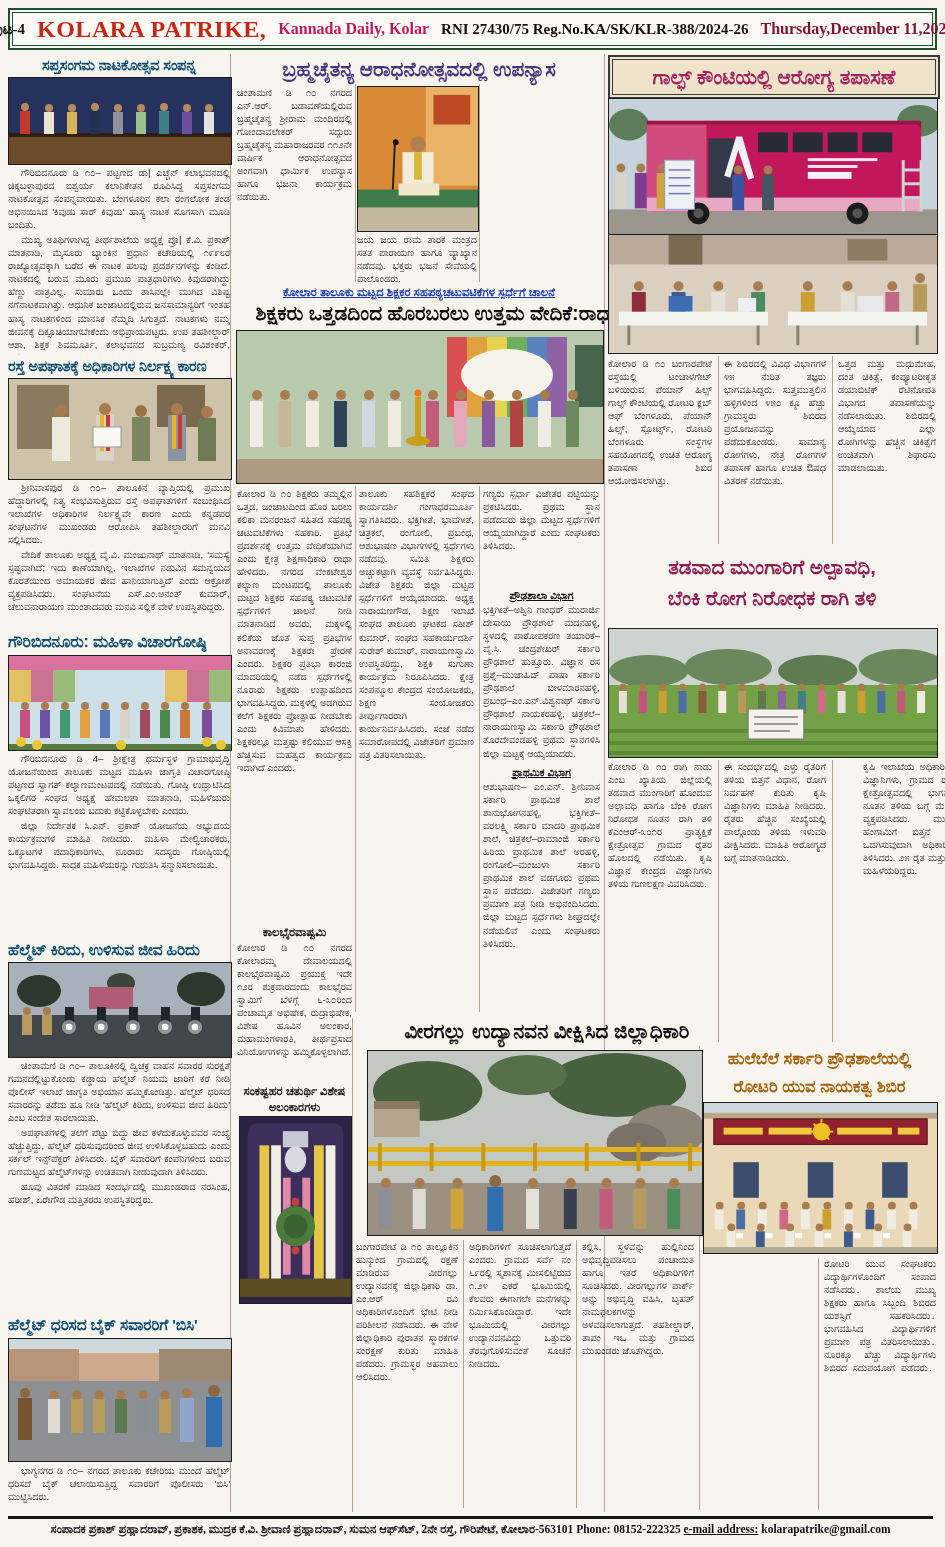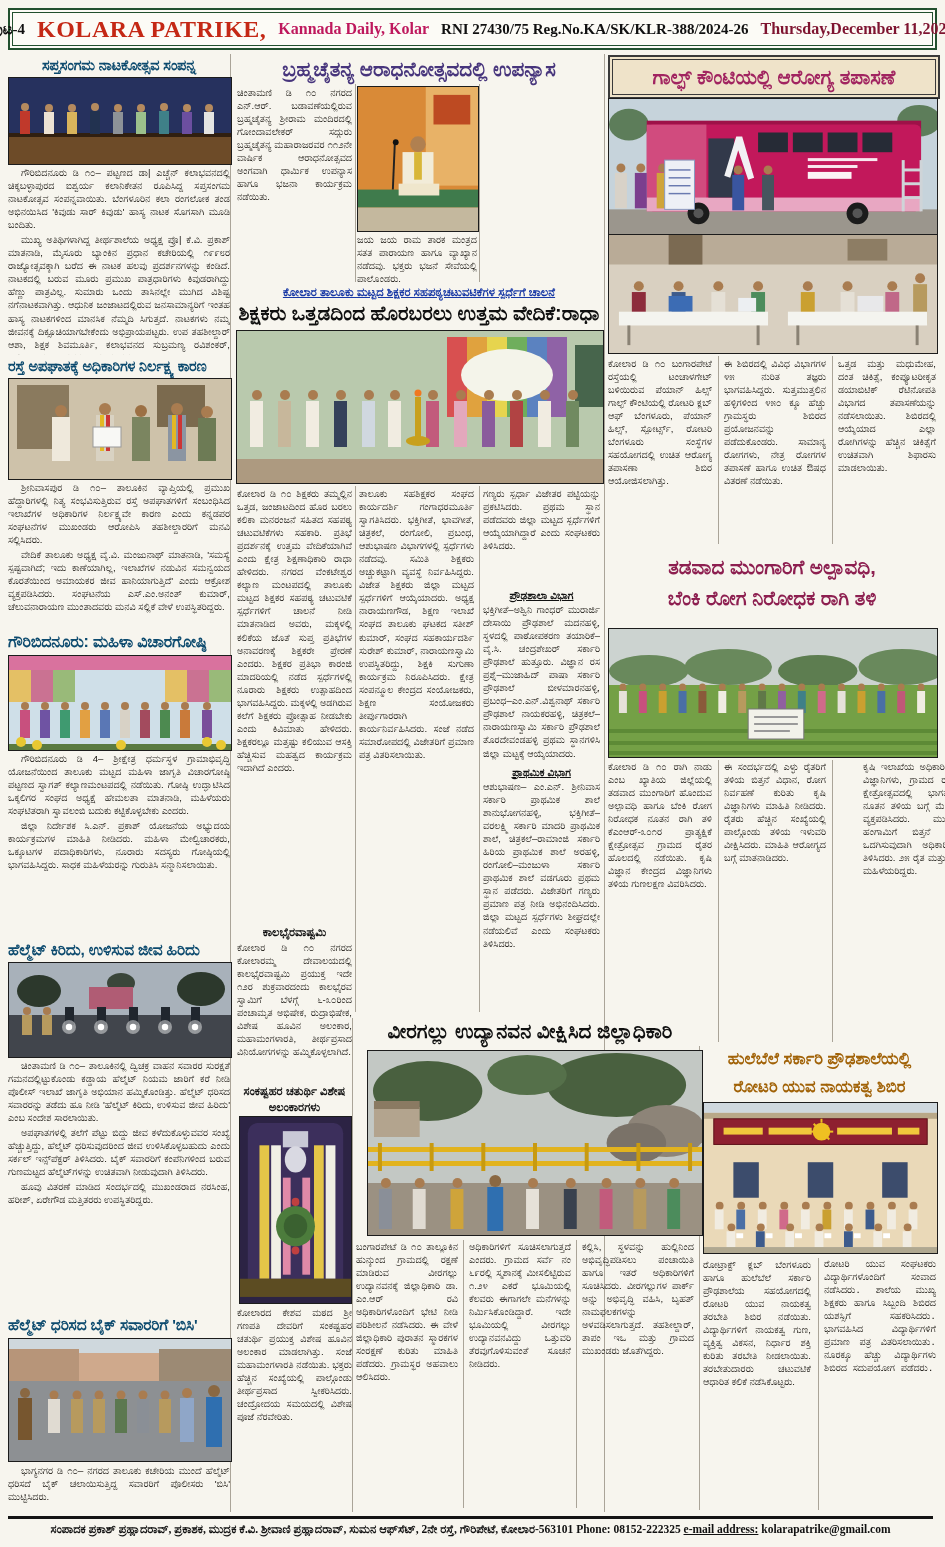--- a/index.html
+++ b/index.html
@@ -10,21 +10,21 @@
   .mh-brand{font-weight:bold;font-size:24px;color:#c42815;letter-spacing:.5px;}
   .mh-tag{font-weight:bold;font-size:16px;color:#be185d;}
   .mh-reg{font-weight:bold;font-size:15px;color:#111;}
   .mh-date{font-weight:bold;font-size:16px;color:#7e1430;}
   
   .vr{position:absolute;width:1px;background:#aaa498;}
   
   .hl-sm{position:absolute;font-weight:bold;font-size:14.5px;line-height:1.15;color:#0c4a6e;letter-spacing:-.2px;}
   .hl-center{text-align:center;}
   .hl-b1{position:absolute;font-weight:bold;font-size:20px;color:#47357c;text-align:center;line-height:1.1;}
-  .hl-b2{position:absolute;font-weight:bold;font-size:20px;color:#101010;text-align:center;line-height:1.1;}
+  .hl-b2{position:absolute;font-weight:bold;font-size:20px;color:#101010;text-align:center;line-height:1.1;margin-left:17px;}
   .kicker{position:absolute;font-weight:bold;font-size:11.5px;color:#1637a5;text-align:center;text-decoration:underline;}
   .hl-maroon2{position:absolute;font-weight:bold;font-size:20px;color:#8d1f50;text-align:center;line-height:1.55;}
   .hl-huli{position:absolute;font-weight:bold;font-size:16.5px;color:#a16207;text-align:center;line-height:1.7;}
   .golf-box{position:absolute;border:2px solid #3a3a3a;box-shadow:inset 0 0 0 2px #efe3c9,inset 0 0 0 3px #3a3a3a;background:#efe3c9;display:flex;align-items:center;justify-content:center;}
   .golf-box span{font-weight:bold;font-size:20px;color:#a12460;}
   .subhead{position:absolute;font-weight:bold;font-size:11.5px;color:#101010;text-align:center;}
   .subhead-u{position:absolute;font-weight:bold;font-size:10.5px;color:#101010;text-align:center;text-decoration:underline;}
   
   .bt{position:absolute;font-size:9.6px;line-height:1.36;text-align:justify;color:#17140f;overflow:hidden;}
   .bt p{margin:0 0 2px 0;text-indent:13px;}
@@ -328,21 +328,20 @@
         <rect x="64" y="60" width="8" height="96" fill="#e089a8"></rect>
       <rect x="44" y="14" width="26" height="16" fill="#c9c9d6"></rect>
       <ellipse cx="57" cy="42" rx="11" ry="13" fill="#d9d9e2"></ellipse>
       <circle cx="57" cy="108" r="20" fill="#4c7c3c"></circle>
         <circle cx="57" cy="108" r="12" fill="#3a6130"></circle>
       <circle cx="57" cy="84" r="4" fill="#c04040"></circle>
         <circle cx="57" cy="132" r="4" fill="#c04040"></circle>
       <rect y="160" width="114" height="18" fill="#5c4c22"></rect>
     </svg>
   </div>
-  <div class="bt" style="left:237px;top:1306px;width:115px;height:202px;">ಕೋಲಾರದ ಕೇಶವ ಮಠದ ಶ್ರೀ ಗಣಪತಿ ದೇವರಿಗೆ ಸಂಕಷ್ಟಹರ ಚತುರ್ಥಿ ಪ್ರಯುಕ್ತ ವಿಶೇಷ ಹೂವಿನ ಅಲಂಕಾರ ಮಾಡಲಾಗಿತ್ತು. ಸಂಜೆ ಮಹಾಮಂಗಳಾರತಿ ನಡೆಯಿತು. ಭಕ್ತರು ಹೆಚ್ಚಿನ ಸಂಖ್ಯೆಯಲ್ಲಿ ಪಾಲ್ಗೊಂಡು ತೀರ್ಥಪ್ರಸಾದ ಸ್ವೀಕರಿಸಿದರು. ಚಂದ್ರೋದಯ ಸಮಯದಲ್ಲಿ ವಿಶೇಷ ಪೂಜೆ ನೆರವೇರಿತು.</div>
 
   <div class="bt" style="left:359px;top:487px;width:115px;height:524px;">ತಾಲೂಕು ಸಹಶಿಕ್ಷಕರ ಸಂಘದ ಕಾರ್ಯದರ್ಶಿ ಗಂಗಾಧರಮೂರ್ತಿ ಸ್ವಾಗತಿಸಿದರು. ಭಕ್ತಿಗೀತೆ, ಭಾವಗೀತೆ, ಚಿತ್ರಕಲೆ, ರಂಗೋಲಿ, ಪ್ರಬಂಧ, ಆಶುಭಾಷಣ ವಿಭಾಗಗಳಲ್ಲಿ ಸ್ಪರ್ಧೆಗಳು ನಡೆದವು. ಸಮಿತಿ ಶಿಕ್ಷಕರು ಅಚ್ಚುಕಟ್ಟಾಗಿ ವ್ಯವಸ್ಥೆ ನಿರ್ವಹಿಸಿದ್ದರು. ವಿಜೇತ ಶಿಕ್ಷಕರು ಜಿಲ್ಲಾ ಮಟ್ಟದ ಸ್ಪರ್ಧೆಗಳಿಗೆ ಆಯ್ಕೆಯಾದರು. ಅಧ್ಯಕ್ಷ ನಾರಾಯಣಗೌಡ, ಶಿಕ್ಷಣ ಇಲಾಖೆ ಸಂಘದ ತಾಲೂಕು ಘಟಕದ ಸತೀಶ್ ಕುಮಾರ್, ಸಂಘದ ಸಹಕಾರ್ಯದರ್ಶಿ ಸುರೇಶ್ ಕುಮಾರ್, ನಾರಾಯಣಸ್ವಾಮಿ ಉಪಸ್ಥಿತರಿದ್ದು, ಶಿಕ್ಷಕಿ ಸುಗುಣಾ ಕಾರ್ಯಕ್ರಮ ನಿರೂಪಿಸಿದರು. ಕ್ಷೇತ್ರ ಸಂಪನ್ಮೂಲ ಕೇಂದ್ರದ ಸಂಯೋಜಕರು, ಶಿಕ್ಷಣ ಸಂಯೋಜಕರು ತೀರ್ಪುಗಾರರಾಗಿ ಕಾರ್ಯನಿರ್ವಹಿಸಿದರು. ಸಂಜೆ ನಡೆದ ಸಮಾರೋಪದಲ್ಲಿ ವಿಜೇತರಿಗೆ ಪ್ರಮಾಣ ಪತ್ರ ವಿತರಿಸಲಾಯಿತು.</div>
 
   <div class="bt" style="left:483px;top:487px;width:117px;height:100px;">ಗಣ್ಯರು ಸ್ಪರ್ಧಾ ವಿಜೇತರ ಪಟ್ಟಿಯನ್ನು ಪ್ರಕಟಿಸಿದರು. ಪ್ರಥಮ ಸ್ಥಾನ ಪಡೆದವರು ಜಿಲ್ಲಾ ಮಟ್ಟದ ಸ್ಪರ್ಧೆಗಳಿಗೆ ಆಯ್ಕೆಯಾಗಿದ್ದಾರೆ ಎಂದು ಸಂಘಟಕರು ತಿಳಿಸಿದರು.</div>
   <div class="subhead-u" style="left:483px;top:589px;width:117px;">ಪ್ರೌಢಶಾಲಾ ವಿಭಾಗ</div>
   <div class="bt" style="left:483px;top:603px;width:117px;height:160px;">ಭಕ್ತಿಗೀತೆ–ಅಶ್ವಿನಿ ಗಾಂಧರ್ ಮುರಾರ್ಜಿ ದೇಸಾಯಿ ಪ್ರೌಢಶಾಲೆ ಮದನಹಳ್ಳಿ, ಸ್ಥಳದಲ್ಲಿ ಪಾಠೋಪಕರಣ ತಯಾರಿಕೆ–ವೈ.ಸಿ. ಚಂದ್ರಶೇಖರ್ ಸರ್ಕಾರಿ ಪ್ರೌಢಶಾಲೆ ಹುತ್ತೂರು. ವಿಜ್ಞಾನ ರಸ ಪ್ರಶ್ನೆ–ಮುಜಾಹಿದ್ ಪಾಷಾ ಸರ್ಕಾರಿ ಪ್ರೌಢಶಾಲೆ ಬೀಳಮಾರನಹಳ್ಳಿ, ಪ್ರಬಂಧ–ಎಂ.ಎನ್.ವಿಶ್ವನಾಥ್ ಸರ್ಕಾರಿ ಪ್ರೌಢಶಾಲೆ ನಾಯಕರಹಳ್ಳಿ, ಚಿತ್ರಕಲೆ–ನಾರಾಯಣಸ್ವಾಮಿ ಸರ್ಕಾರಿ ಪ್ರೌಢಶಾಲೆ ತೊರದೇವಂಡಹಳ್ಳಿ ಪ್ರಥಮ ಸ್ಥಾನಗಳಿಸಿ ಜಿಲ್ಲಾ ಮಟ್ಟಕ್ಕೆ ಆಯ್ಕೆಯಾದರು.</div>
   <div class="subhead-u" style="left:483px;top:766px;width:117px;">ಪ್ರಾಥಮಿಕ ವಿಭಾಗ</div>
   <div class="bt" style="left:483px;top:780px;width:117px;height:231px;">ಆಶುಭಾಷಣ– ಎಂ.ಎನ್. ಶ್ರೀನಿವಾಸ ಸರ್ಕಾರಿ ಪ್ರಾಥಮಿಕ ಶಾಲೆ ಶಾನುಭೋಗನಹಳ್ಳಿ, ಭಕ್ತಿಗೀತೆ–ವರಲಕ್ಷ್ಮಿ ಸರ್ಕಾರಿ ಮಾದರಿ ಪ್ರಾಥಮಿಕ ಶಾಲೆ, ಚಿತ್ರಕಲೆ–ರಾಮಾಂಜಿ ಸರ್ಕಾರಿ ಹಿರಿಯ ಪ್ರಾಥಮಿಕ ಶಾಲೆ ಅರಹಳ್ಳಿ, ರಂಗೋಲಿ–ಮಂಜುಳಾ ಸರ್ಕಾರಿ ಪ್ರಾಥಮಿಕ ಶಾಲೆ ವಡಗೂರು ಪ್ರಥಮ ಸ್ಥಾನ ಪಡೆದರು. ವಿಜೇತರಿಗೆ ಗಣ್ಯರು ಪ್ರಮಾಣ ಪತ್ರ ನೀಡಿ ಅಭಿನಂದಿಸಿದರು. ಜಿಲ್ಲಾ ಮಟ್ಟದ ಸ್ಪರ್ಧೆಗಳು ಶೀಘ್ರದಲ್ಲೇ ನಡೆಯಲಿವೆ ಎಂದು ಸಂಘಟಕರು ತಿಳಿಸಿದರು.</div>
 
   <div class="hl-b2" style="left:356px;top:1020px;width:348px;">ವೀರಗಲ್ಲು ಉದ್ಯಾನವನ ವೀಕ್ಷಿಸಿದ ಜಿಲ್ಲಾಧಿಕಾರಿ</div>
@@ -613,21 +612,20 @@
           <rect x="153" y="132" width="7" height="5" fill="#fff"></rect>
         <circle cx="178" cy="126" r="4" fill="#a97c50"></circle>
           <rect x="173" y="130" width="9" height="16" fill="#f1ece1"></rect>
           <rect x="183" y="132" width="7" height="5" fill="#fff"></rect>
         <circle cx="208" cy="126" r="4" fill="#a97c50"></circle>
           <rect x="203" y="130" width="9" height="16" fill="#f1ece1"></rect>
       </g>
       <rect y="146" width="238" height="6" fill="#b0a890"></rect>
     </svg>
   </div>
-  <div class="bt" style="left:703px;top:1258px;width:108px;height:252px;">ರೋಟ್ರಾಕ್ಟ್ ಕ್ಲಬ್ ಬೆಂಗಳೂರು ಹಾಗೂ ಹುಲೆಬೆಲೆ ಸರ್ಕಾರಿ ಪ್ರೌಢಶಾಲೆಯ ಸಹಯೋಗದಲ್ಲಿ ರೋಟರಿ ಯುವ ನಾಯಕತ್ವ ತರಬೇತಿ ಶಿಬಿರ ನಡೆಯಿತು. ವಿದ್ಯಾರ್ಥಿಗಳಿಗೆ ನಾಯಕತ್ವ ಗುಣ, ವ್ಯಕ್ತಿತ್ವ ವಿಕಸನ, ನಿರ್ಧಾರ ಶಕ್ತಿ ಕುರಿತು ತರಬೇತಿ ನೀಡಲಾಯಿತು. ತರಬೇತುದಾರರು ಚಟುವಟಿಕೆ ಆಧಾರಿತ ಕಲಿಕೆ ನಡೆಸಿಕೊಟ್ಟರು.</div>
   <div class="bt" style="left:824px;top:1258px;width:112px;height:252px;font-family:Liberation Mono, monospace;">ರೋಟರಿ ಯುವ ಸಂಘಟಕರು ವಿದ್ಯಾರ್ಥಿಗಳೊಂದಿಗೆ ಸಂವಾದ ನಡೆಸಿದರು. ಶಾಲೆಯ ಮುಖ್ಯ ಶಿಕ್ಷಕರು ಹಾಗೂ ಸಿಬ್ಬಂದಿ ಶಿಬಿರದ ಯಶಸ್ಸಿಗೆ ಸಹಕರಿಸಿದರು. ಭಾಗವಹಿಸಿದ ವಿದ್ಯಾರ್ಥಿಗಳಿಗೆ ಪ್ರಮಾಣ ಪತ್ರ ವಿತರಿಸಲಾಯಿತು. ನೂರಕ್ಕೂ ಹೆಚ್ಚು ವಿದ್ಯಾರ್ಥಿಗಳು ಶಿಬಿರದ ಸದುಪಯೋಗ ಪಡೆದರು.</div>
 
   <div class="foot-rule"></div>
   <div class="footer">
     <span>ಸಂಪಾದಕ ಪ್ರಕಾಶ್ ಪ್ರಹ್ಲಾದರಾವ್, ಪ್ರಕಾಶಕ, ಮುದ್ರಕ ಕೆ.ವಿ. ಶ್ರೀವಾಣಿ ಪ್ರಹ್ಲಾದರಾವ್, ಸುಮನ ಆಫ್‌ಸೆಟ್, 2ನೇ ರಸ್ತೆ, ಗೌರಿಪೇಟೆ, ಕೋಲಾರ-563101</span>
     <span>Phone: 08152-222325</span>
     <span class="em">e-mail address:</span>
     <span>kolarapatrike@gmail.com</span>
   </div>
 

